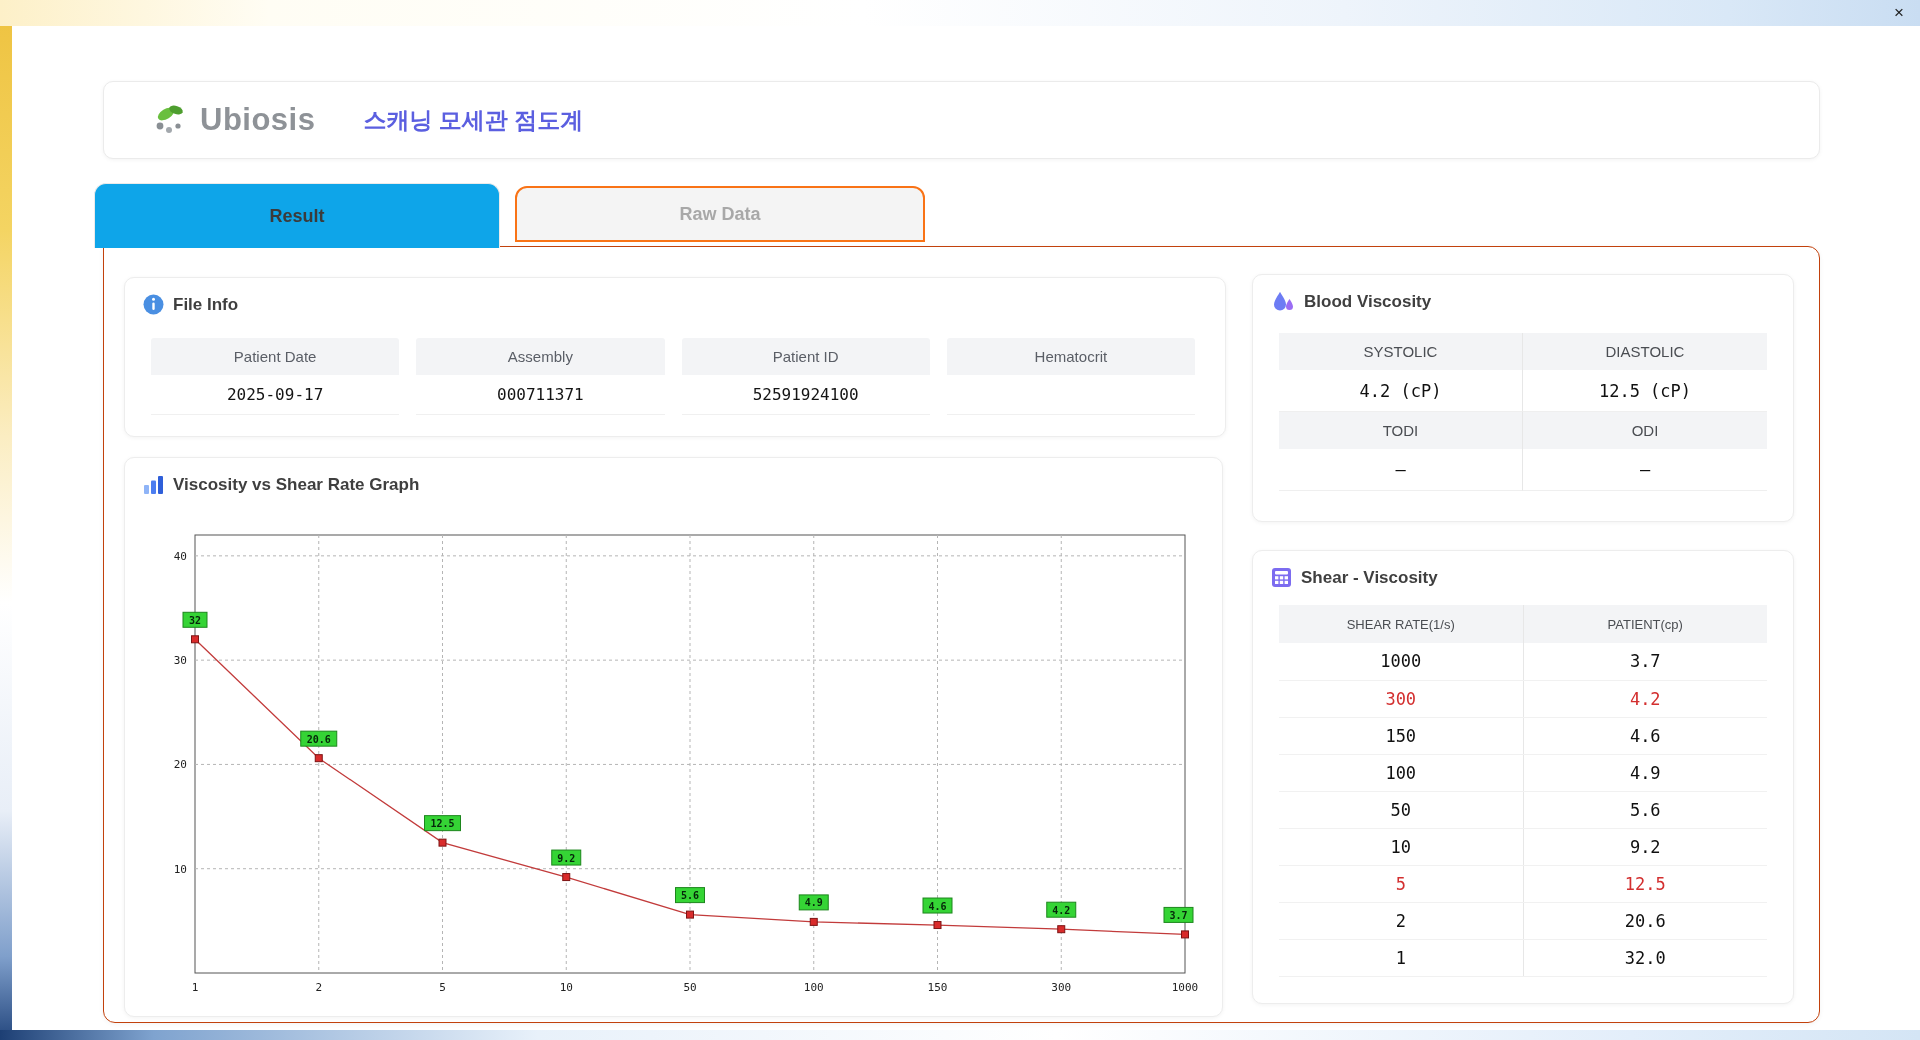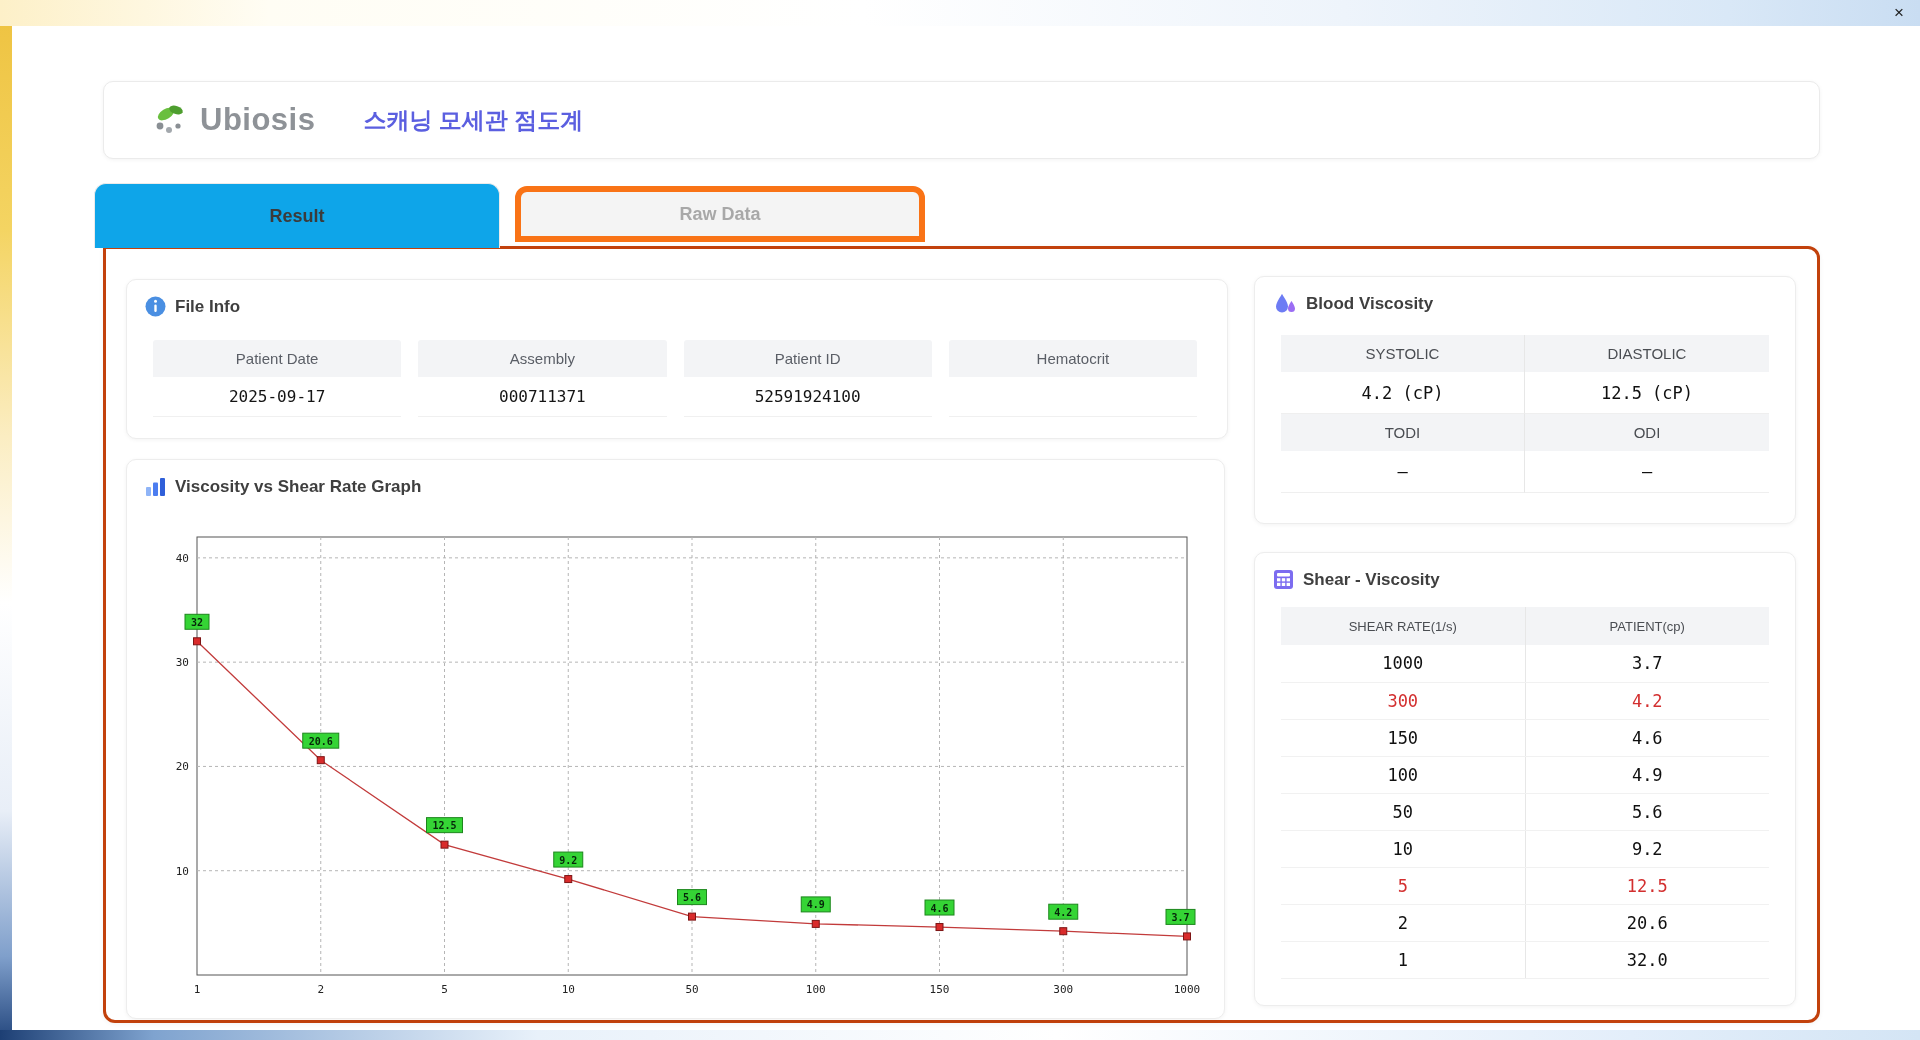--- a/index.html
+++ b/index.html
@@ -32,26 +32,26 @@
   .brand-text { font-size:31px; font-weight:600; color:#8e9297; letter-spacing:.5px; }
   .page-title { font-size:23px; font-weight:700; color:#5b5fe0; }
 
   
   .tab { position:absolute; display:flex; align-items:center; justify-content:center;
     font-size:18px; font-weight:700; cursor:pointer; }
   .tab-result { left:82px; top:157px; width:406px; height:65px;
     background:#0ea5e9; border:1px solid #ebebeb; border-bottom:none;
     border-radius:12px 12px 0 0; color:#3b3b3b; z-index:3; }
   .tab-raw { left:503px; top:160px; width:410px; height:56px;
-    background:#f4f4f4; border:6px solid #f97316;
+    background:#f4f4f4; border:2px solid #f97316;
     border-radius:12px 12px 0 0; color:#a8a8a8; z-index:1; }
 
   
   .content-panel { position:absolute; left:91px; top:220px; width:1717px; height:777px;
-    background:#fff; border:3px solid #c2410c; border-radius:0 12px 12px 12px;
+    background:#fff; border:1px solid #c2410c; border-radius:0 12px 12px 12px;
     box-shadow:0 1px 5px rgba(0,0,0,.05); z-index:2; }
 
   .card { position:absolute; background:#fff; border:1px solid #ededed;
     border-radius:10px; box-shadow:0 1px 4px rgba(0,0,0,.05); }
   .card-title { display:flex; align-items:center; gap:9px;
     padding:16px 0 0 18px; font-size:17px; font-weight:700; color:#3f3f3f; }
 
   
   .file-info-card { left:20px; top:30px; width:1102px; height:160px; }
   .fields { position:absolute; left:26px; right:30px; top:60px;

